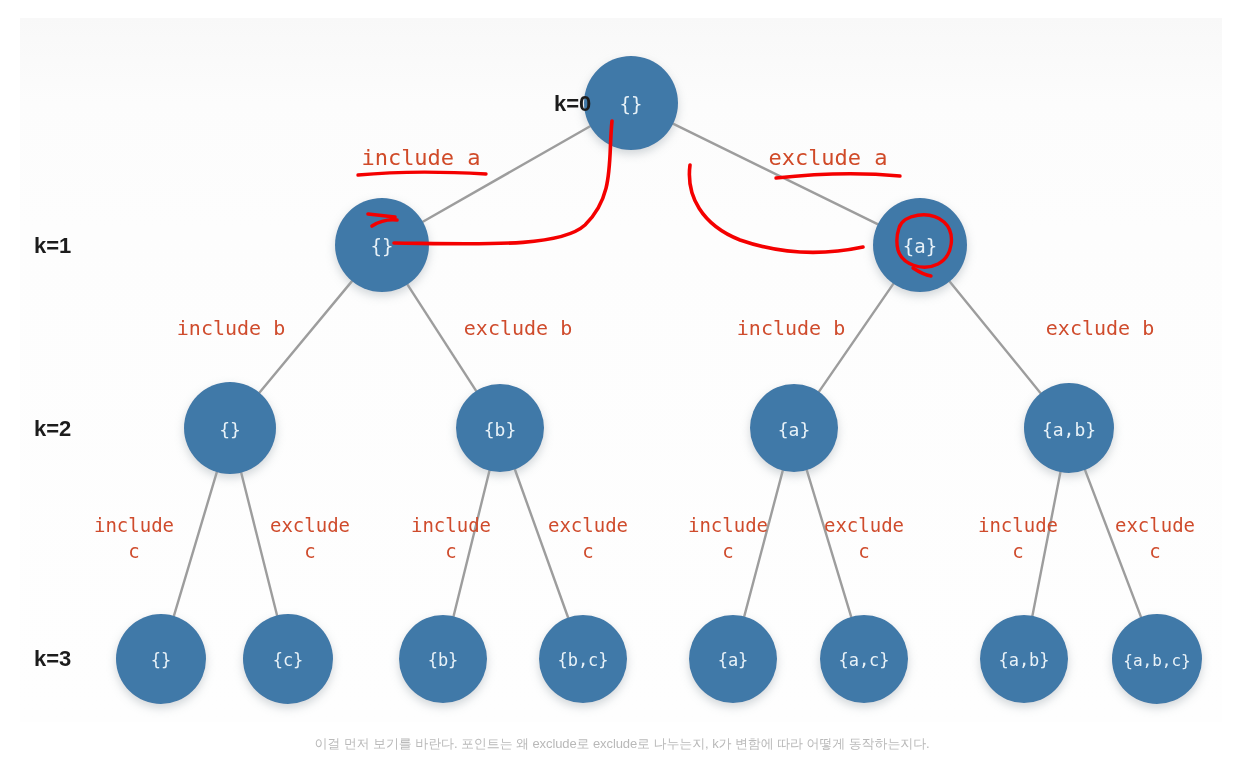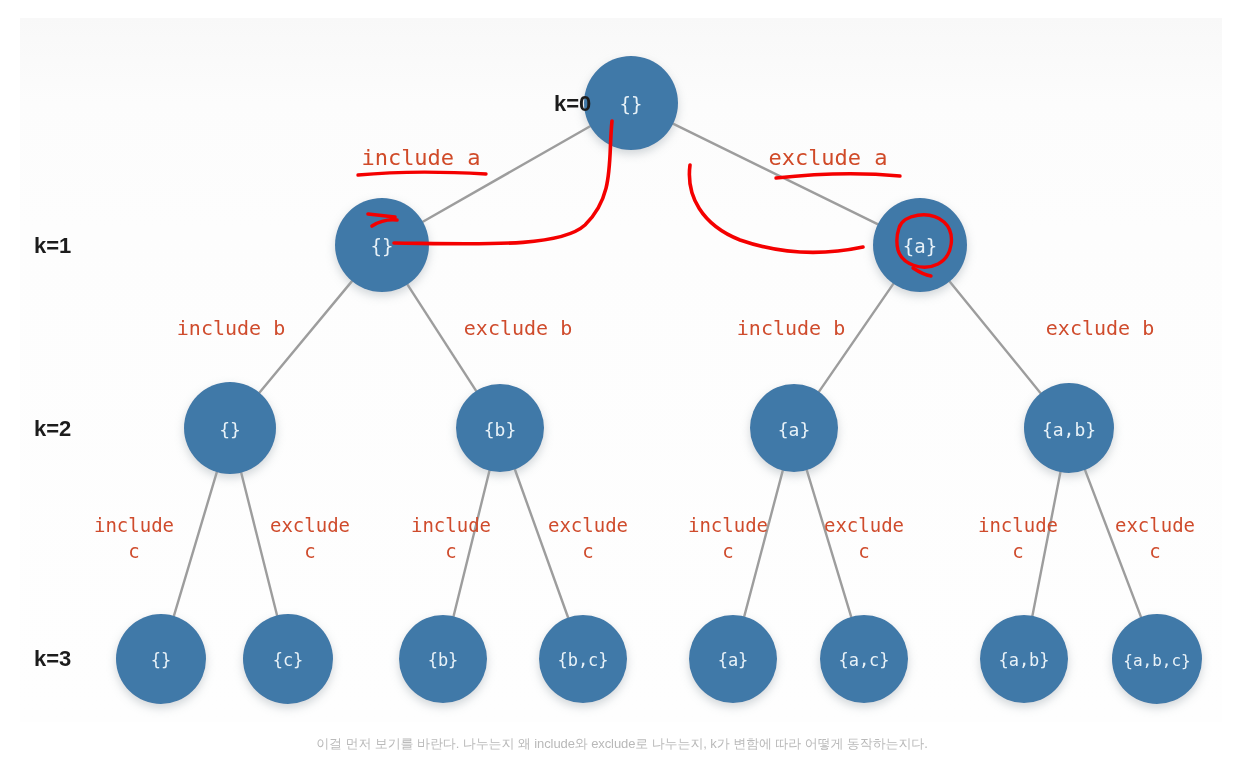--- a/index.html
+++ b/index.html
@@ -226,15 +226,15 @@
       <path class="ink-stroke" stroke-width="3.4" d="M 776 178 C 822 173, 868 173, 900 176"></path>
       <path class="ink-stroke" stroke-width="3.6" d="M 612 121 C 608 160, 615 196, 585 225 C 560 248, 480 244, 394 243"></path>
       <path class="ink-stroke" stroke-width="3.6" d="M 368 214 L 395 217 M 372 226 C 380 221, 388 219, 397 220"></path>
       <path class="ink-stroke" stroke-width="3.6" d="M 690 165 C 686 196, 702 225, 740 240 C 786 256, 830 254, 863 247"></path>
       <path class="ink-stroke" stroke-width="3.4" d="M 899 228 C 903 214, 930 210, 944 222 C 956 233, 953 256, 938 264
                C 922 272, 902 264, 898 250 C 896 242, 897 234, 899 228 Z"></path>
       <path class="ink-stroke" stroke-width="3.4" d="M 913 268 C 919 272, 925 275, 931 276"></path>
     </g>
   </svg>
 
-  <div id="caption">이걸 먼저 보기를 바란다. 나누는지 왜 include와 exclude로 나누는지, k가 변함에 따라 어떻게 동작하는지다.</div>
+  <div id="caption">이걸 먼저 보기를 바란다. 포인트는 왜 exclude로 exclude로 나누는지, k가 변함에 따라 어떻게 동작하는지다.</div>
 
 </div>
 
 </body></html>

